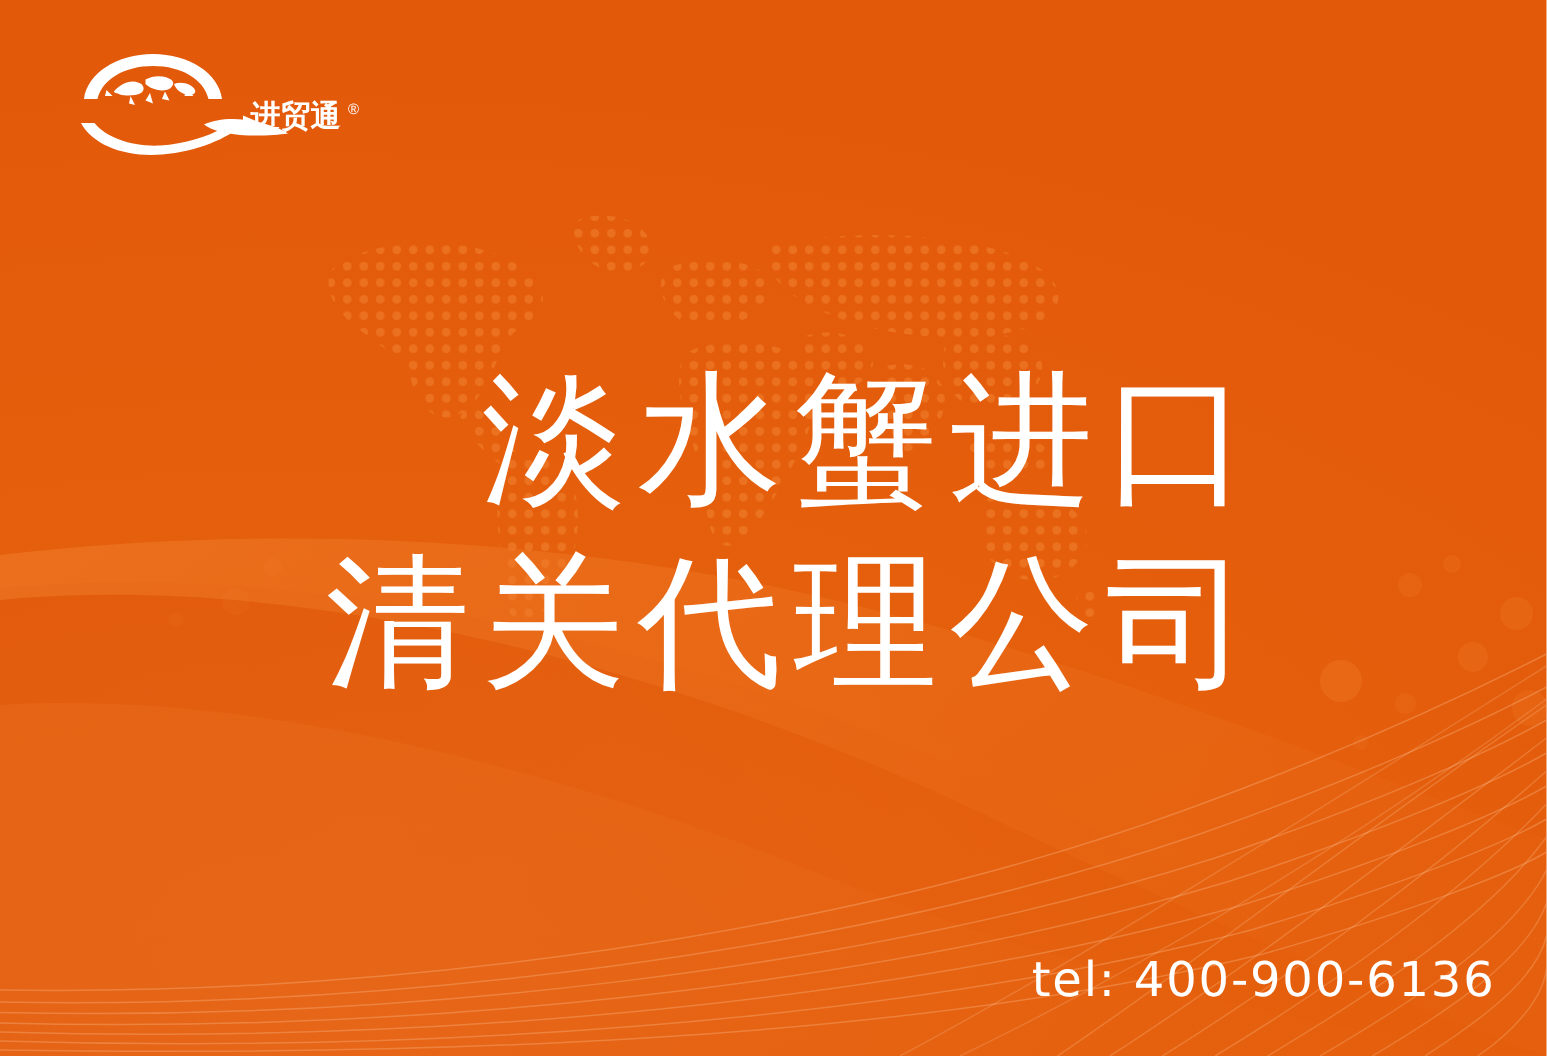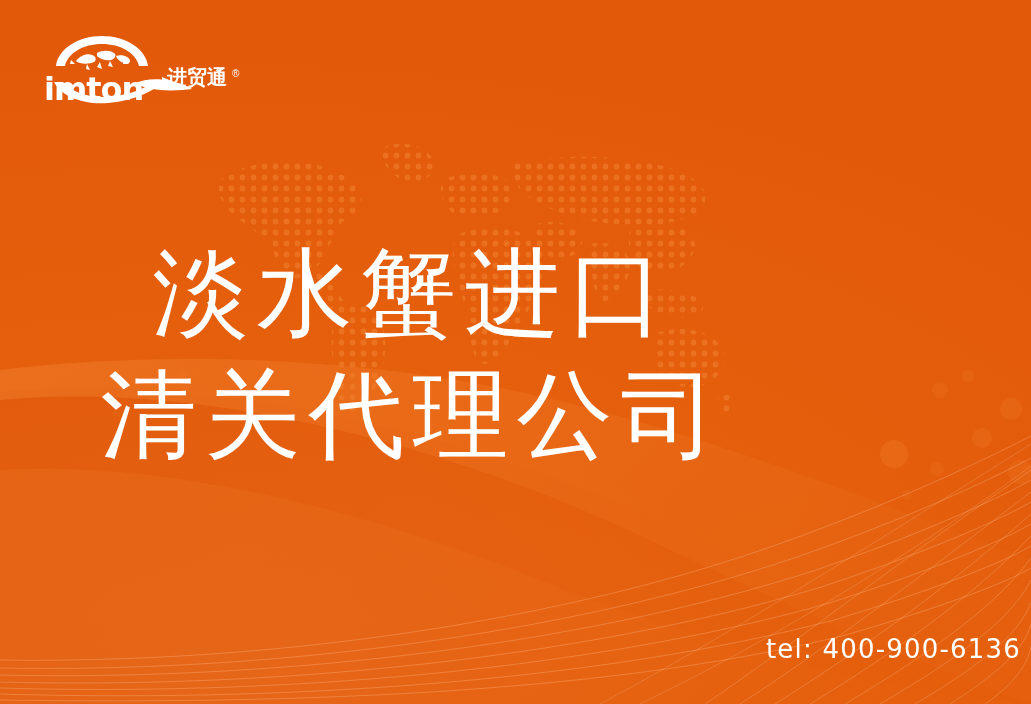--- a/index.html
+++ b/index.html
@@ -97,41 +97,42 @@
     color: #ffffff;
     line-height: 1;
   }
 
   
   .headline {
     position: absolute;
     left: 0;
     top: 232px;
     width: 817px;
-    text-align: center;
+    text-align: right;
     color: #ffffff;
+    padding-left: 24px;
   }
   .headline .line {
     font-size: 96px;
     line-height: 122px;
     font-weight: 400;
     letter-spacing: 8px;
     text-indent: 8px;
     white-space: nowrap;
     font-family: "DejaVu Sans", "Liberation Sans", sans-serif;
   }
   .headline .line1 { }
   .headline .line2 { }
 
   
   .tel {
     position: absolute;
-    right: 10px;
+    right: 34px;
     top: 634px;
-    font-size: 26px;
+    font-size: 32px;
     color: #ffffff;
     letter-spacing: 1.2px;
     white-space: nowrap;
     font-family: "DejaVu Sans", "Liberation Sans", sans-serif;
   }
 </style>
 </head>
 <body>
 
 <div id="poster">
@@ -299,21 +300,20 @@
           <path d="M14 49 C22 64, 44 72, 68 70 C92 68, 112 59, 122 50
                    C116 50, 112 51, 109 52
                    C99 58, 83 63, 67 64 C49 65, 31 59, 23 49 Z"></path>
           <path d="M96 50 C104 46, 118 45, 130 48 C140 50, 148 53, 152 56
                    C144 57, 132 58, 120 57 C110 56, 101 54, 96 50 Z"></path>
           <path d="M122 44 L134 49 L122 52 Z"></path>
         </g>
       </svg>
     </div>
 
-    <div style="position:absolute;left:4px;top:40px;font-size:32px;font-weight:700;color:#ffffff;letter-spacing:-1px;line-height:1;font-family:'DejaVu Sans','Liberation Sans',sans-serif;">imton</div>
     <div class="logo-cn">进贸通</div>
     <div class="logo-reg">®</div>
   </div>
 
   <div class="headline">
     <div class="line line1">淡水蟹进口</div>
     <div class="line line2">清关代理公司</div>
   </div>
 
   <div class="tel">tel: 400-900-6136</div>

